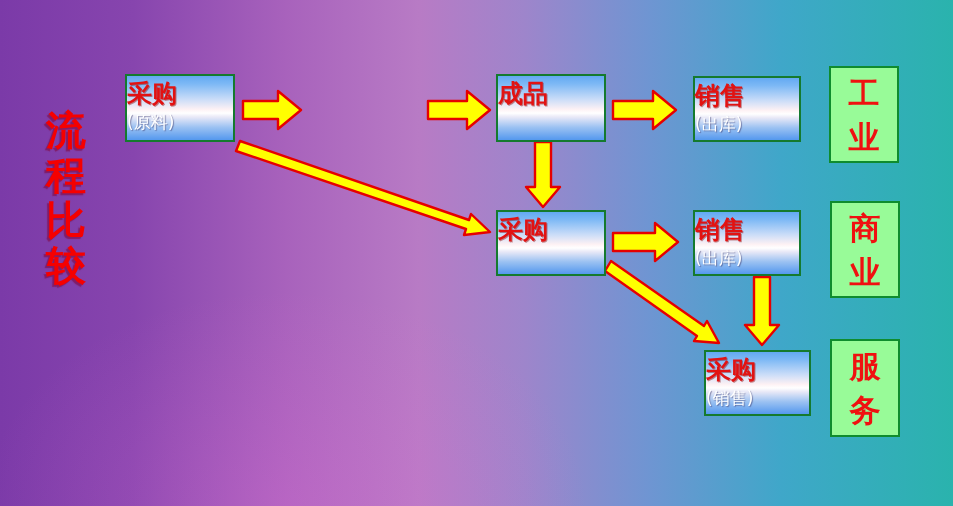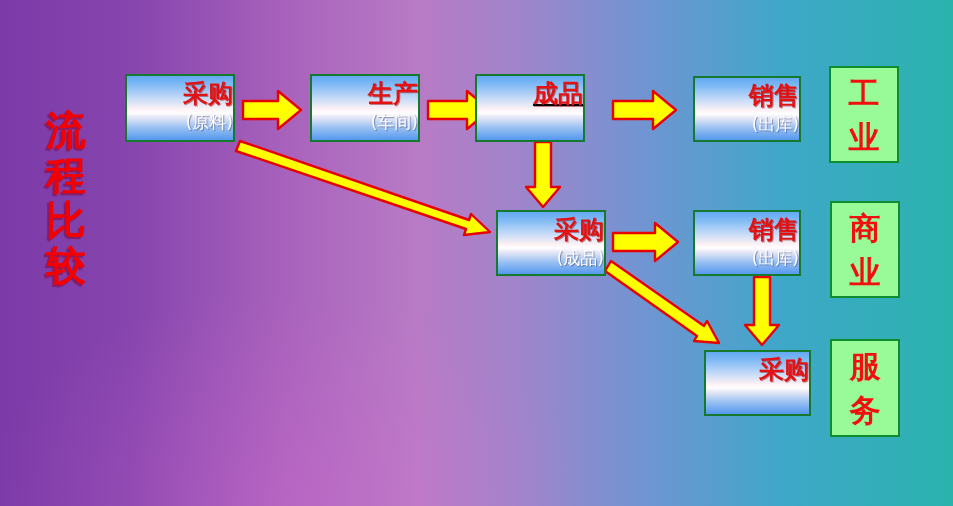--- a/index.html
+++ b/index.html
@@ -20,21 +20,21 @@
     position:absolute;left:40px;top:108px;width:52px;
     display:flex;flex-direction:column;align-items:center;
   }
   .title span{
     color:#f50000;font-size:40px;font-weight:700;line-height:45px;
     text-shadow:-2px 2px 1px rgba(130,0,50,0.55);
   }
   
   .flow-box{
     position:absolute;width:110px;height:68px;box-sizing:border-box;
-    border:2px solid #157a2e;text-align:right;
+    border:2px solid #157a2e;text-align:left;
     background:linear-gradient(180deg,
       #63a9f2 0%, #7cb8f5 12%, #c9dcf8 36%, #fdf1f4 52%,
       #ffffff 58%, #e9e9f7 64%, #9cc2f2 80%, #5498ee 100%);
   }
   .flow-box .l1{
     display:block;color:#e21212;font-size:25px;font-weight:700;
     line-height:31px;margin-top:2px;text-shadow:1px 1px 0 rgba(140,0,0,0.45);
   }
   .flow-box .l2{
     display:block;color:#ffffff;font-size:17px;font-weight:400;
@@ -73,43 +73,39 @@
     <polygon points="535,142 551,142 551,187 560,187 543,207 526,187 535,187"></polygon>
     <polygon points="754,277 770,277 770,325 779,325 762,345 745,325 754,325"></polygon>
     <polygon points="240,141 469,220 471,214 490,232 464,235 466,229 236,151"></polygon>
     <polygon points="611,261 704,326 707,321 719,343 694,341 697,336 605,271"></polygon>
   </svg>
 
   <div class="flow-box" style="left:125px;top:74px;">
     <span class="l1">采购</span>
     <span class="l2">(原料)</span>
   </div>
-  <div class="flow-box" style="left:310px;top:74px;">
-    <span class="l1">生产</span>
-    <span class="l2">(车间)</span>
-  </div>
-  <div class="flow-box" style="left:475px;top:74px;text-decoration:underline;">
+  <div class="flow-box" style="left:496px;top:74px;">
     <span class="l1">成品</span>
   </div>
   <div class="flow-box" style="left:693px;top:76px;width:108px;height:66px;">
     <span class="l1">销售</span>
     <span class="l2">(出库)</span>
   </div>
 
   <div class="flow-box" style="left:496px;top:210px;height:66px;">
     <span class="l1">采购</span>
-    <span class="l2">(成品)</span>
   </div>
   <div class="flow-box" style="left:693px;top:210px;width:108px;height:66px;">
     <span class="l1">销售</span>
     <span class="l2">(出库)</span>
   </div>
 
   <div class="flow-box" style="left:704px;top:350px;width:107px;height:66px;">
     <span class="l1">采购</span>
+    <span class="l2">(销售)</span>
   </div>
 
   <div class="cat-box" style="left:829px;top:66px;">
     <span>工</span>
     <span>业</span>
   </div>
   <div class="cat-box" style="left:830px;top:201px;">
     <span>商</span>
     <span>业</span>
   </div>

